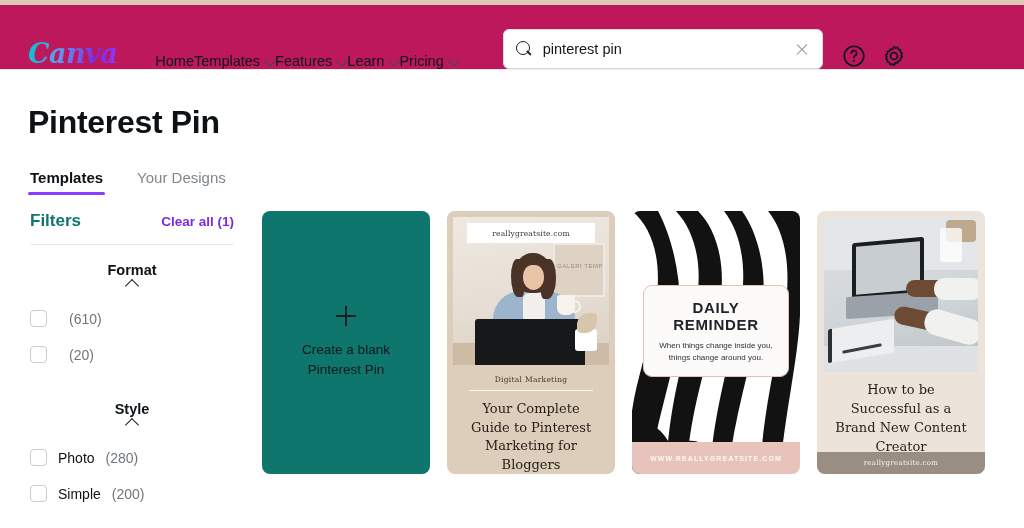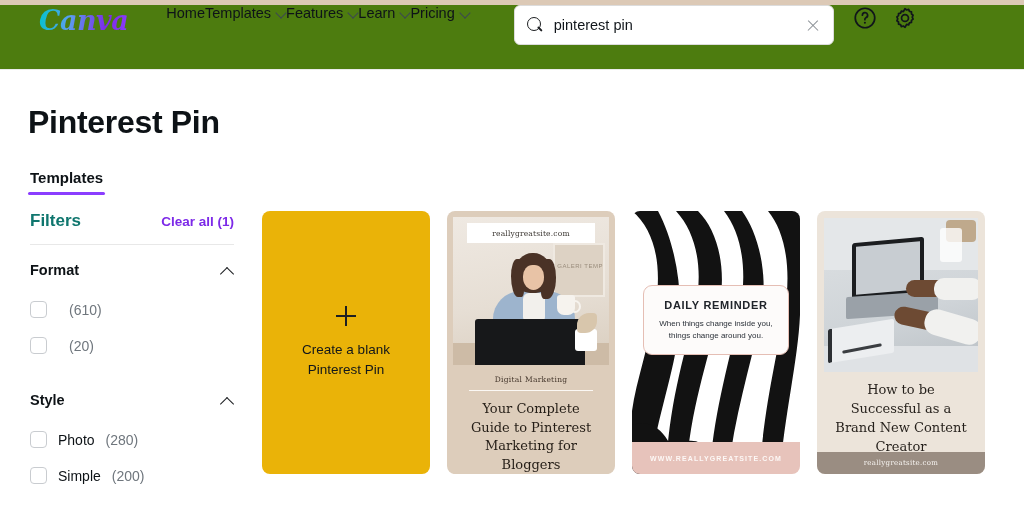--- a/index.html
+++ b/index.html
@@ -9,23 +9,23 @@
     font-family: "Liberation Sans", sans-serif;
     overflow: hidden;
   }
   .page { position: relative; width: 1024px; height: 528px; background:#fff; }
 
   
   .top-strip { height: 5px; width: 100%; background: #dcc9b6; }
 
   
   .header {
-    height: 65px; display: flex; align-items: flex-start;
-    border-bottom: 1px solid #ebebeb; padding: 0 24px 0 39px;
-    background:#4d7c0f;
+    height: 65px; display: flex; align-items: flex-end;
+    border-bottom: 1px solid #ebebeb; padding: 0 24px 0 28px;
+    background:#be185d;
   }
   .logo {
     font-family: "DejaVu Serif", serif;
     font-size: 27px; font-style: italic; font-weight: 700;
     letter-spacing: -0.5px;
     background: linear-gradient(100deg,#00c4cc 0%,#5b9ef0 35%,#7d2ae8 75%,#8b3dff 100%);
     -webkit-background-clip: text; background-clip: text;
     -webkit-text-fill-color: transparent; color:#7d2ae8;
     margin-right: 38px; user-select:none;
   }
@@ -96,21 +96,21 @@
     display: flex; align-items: baseline; justify-content: space-between;
     padding-bottom: 13px;
   }
   .filters-title { font-size: 17px; font-weight: 700; color: #0f766e; }
   .clear-all { font-size: 13.5px; color: #7d2ae8; font-weight: 600; cursor: pointer; }
   .divider { height: 1px; background: #e8e8e8; }
 
   .fgroup { padding-top: 17px; }
   .fgroup-head {
     display: flex; align-items: center; justify-content: space-between;
-    cursor: pointer; padding-bottom: 4px;
+    cursor: pointer; padding-bottom: 4px; flex-direction: column;
   }
   .fgroup-title { font-size: 14.5px; font-weight: 700; color: #0d1216; }
   .caret { width: 13px; height: 9px; position: relative; }
   .caret::after {
     content:""; position:absolute; left:1px; top:3px;
     width: 9px; height: 9px;
     border-left: 1.6px solid #1d1f22; border-top: 1.6px solid #1d1f22;
     transform: rotate(45deg);
   }
   .fopt {
@@ -127,21 +127,21 @@
   
   .grid { display: flex; gap: 17px; }
 
   .card {
     width: 168px; height: 263px; border-radius: 8px; overflow: hidden;
     position: relative; cursor: pointer; flex: none;
   }
 
   
   .blank-card {
-    background: #eab308; display: flex; flex-direction: column;
+    background: #0f766e; display: flex; flex-direction: column;
     align-items: center; justify-content: center; gap: 14px;
   }
   .plus { width: 20px; height: 20px; position: relative; }
   .plus::before, .plus::after {
     content:""; position:absolute; background: #1d1f22;
   }
   .plus::before { left: 9px; top: 0; width: 1.8px; height: 20px; }
   .plus::after { left: 0; top: 9px; width: 20px; height: 1.8px; }
   .blank-text {
     font-size: 13.5px; color: #11161b; text-align: center; line-height: 1.45;
@@ -232,21 +232,21 @@
   .t2 { background: #fff; }
   .t2-zebra { position: absolute; inset: 0; background: #fff; overflow:hidden; }
   .t2-zebra svg { display:block; width:100%; height:100%; }
   .t2-card {
     position: absolute; left: 11px; right: 11px; top: 74px;
     background: #fdfbfa; border: 1.4px solid #e5beb4; border-radius: 9px;
     overflow: hidden;
   }
   .t2-card-top { padding: 13px 9px 12px 9px; text-align: center; }
   .t2-head {
-    font-size: 11px; font-weight: 700; color: #20242a; letter-spacing: .7px;
+    font-size: 15px; font-weight: 700; color: #20242a; letter-spacing: .7px;
     margin-bottom: 7px;
   }
   .t2-quote { font-size: 8px; color: #2b3139; line-height: 1.5; }
   .t2-actions { display: flex; border-top: 1px solid #e9e4e1; }
   .t2-act {
     flex: 1; text-align: center; font-size: 7.5px; color: #2b3139;
     padding: 7px 2px; cursor: pointer;
   }
   .t2-act + .t2-act { border-left: 1px solid #e9e4e1; }
   .t2-footer {
@@ -378,20 +378,23 @@
         </svg>
       </div>
     </div>
   </div>
 
   <div class="title">Pinterest Pin</div>
 
   <div class="tabs">
     <div class="tab active">
       <span>Templates</span>
+    </div>
+    <div class="tab">
+      <span>Your Designs</span>
     </div>
   </div>
 
   <div class="content">
 
     <div class="sidebar">
       <div class="filters-head">
         <div class="filters-title">Filters</div>
         <div class="clear-all">Clear all (1)</div>
       </div>

